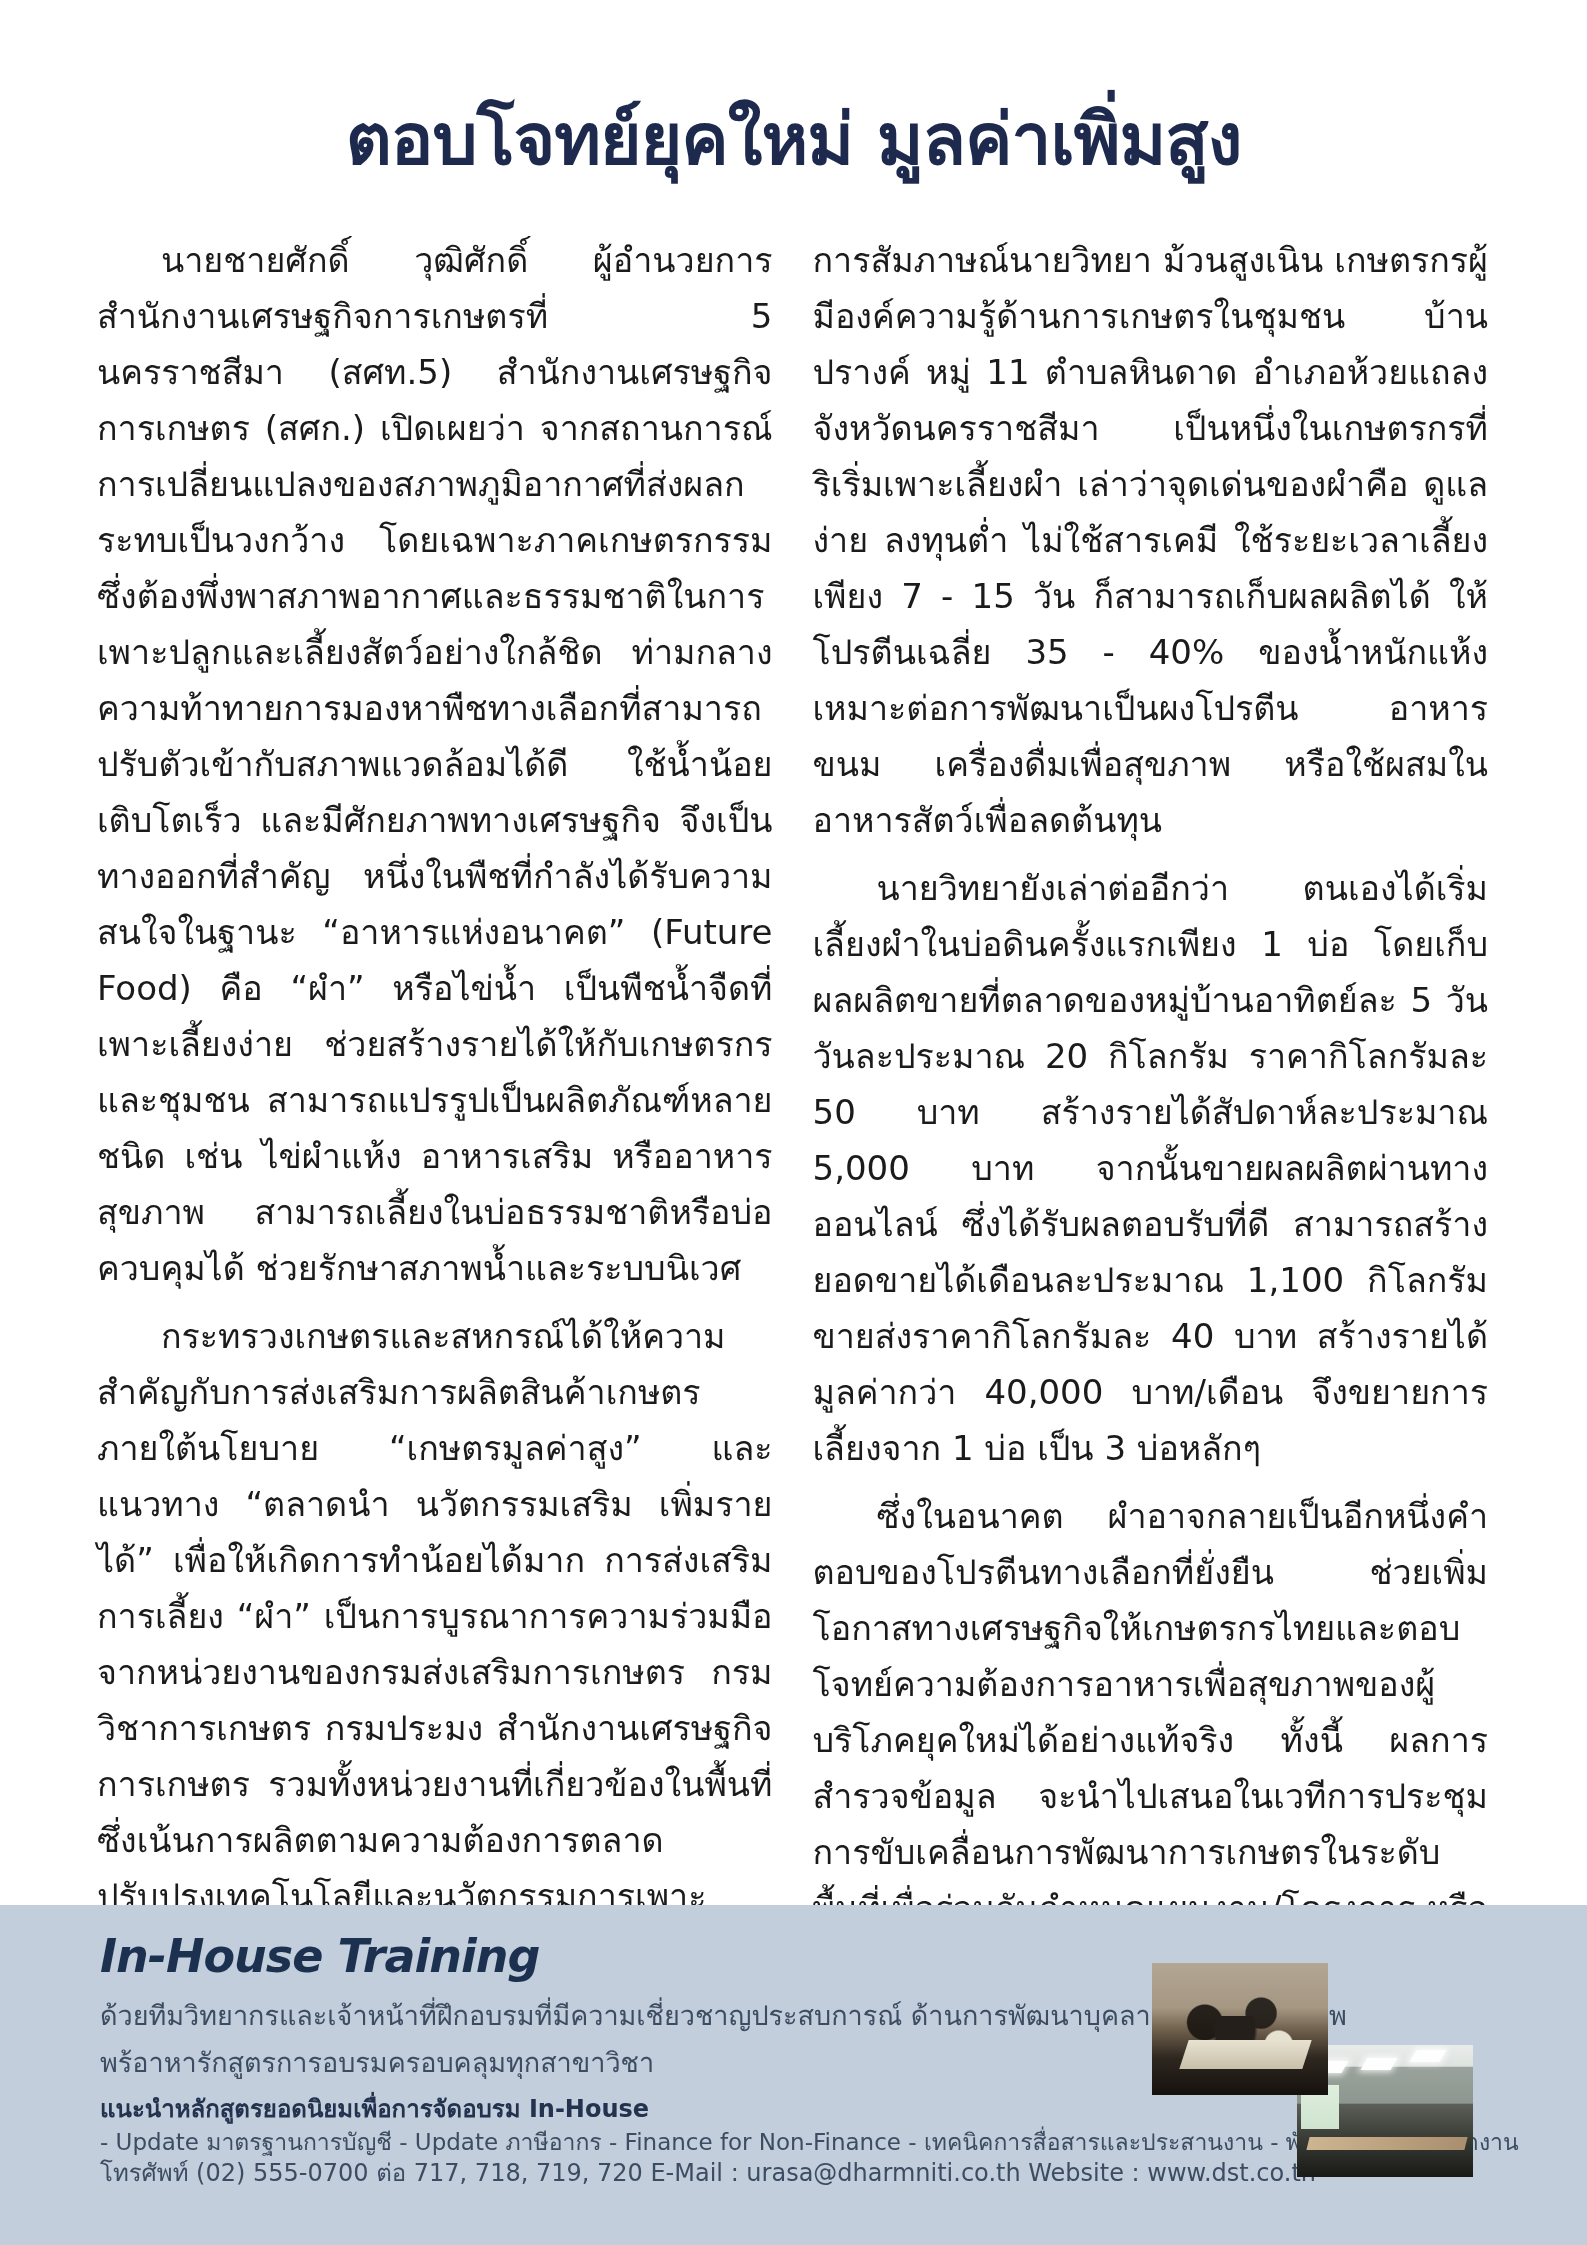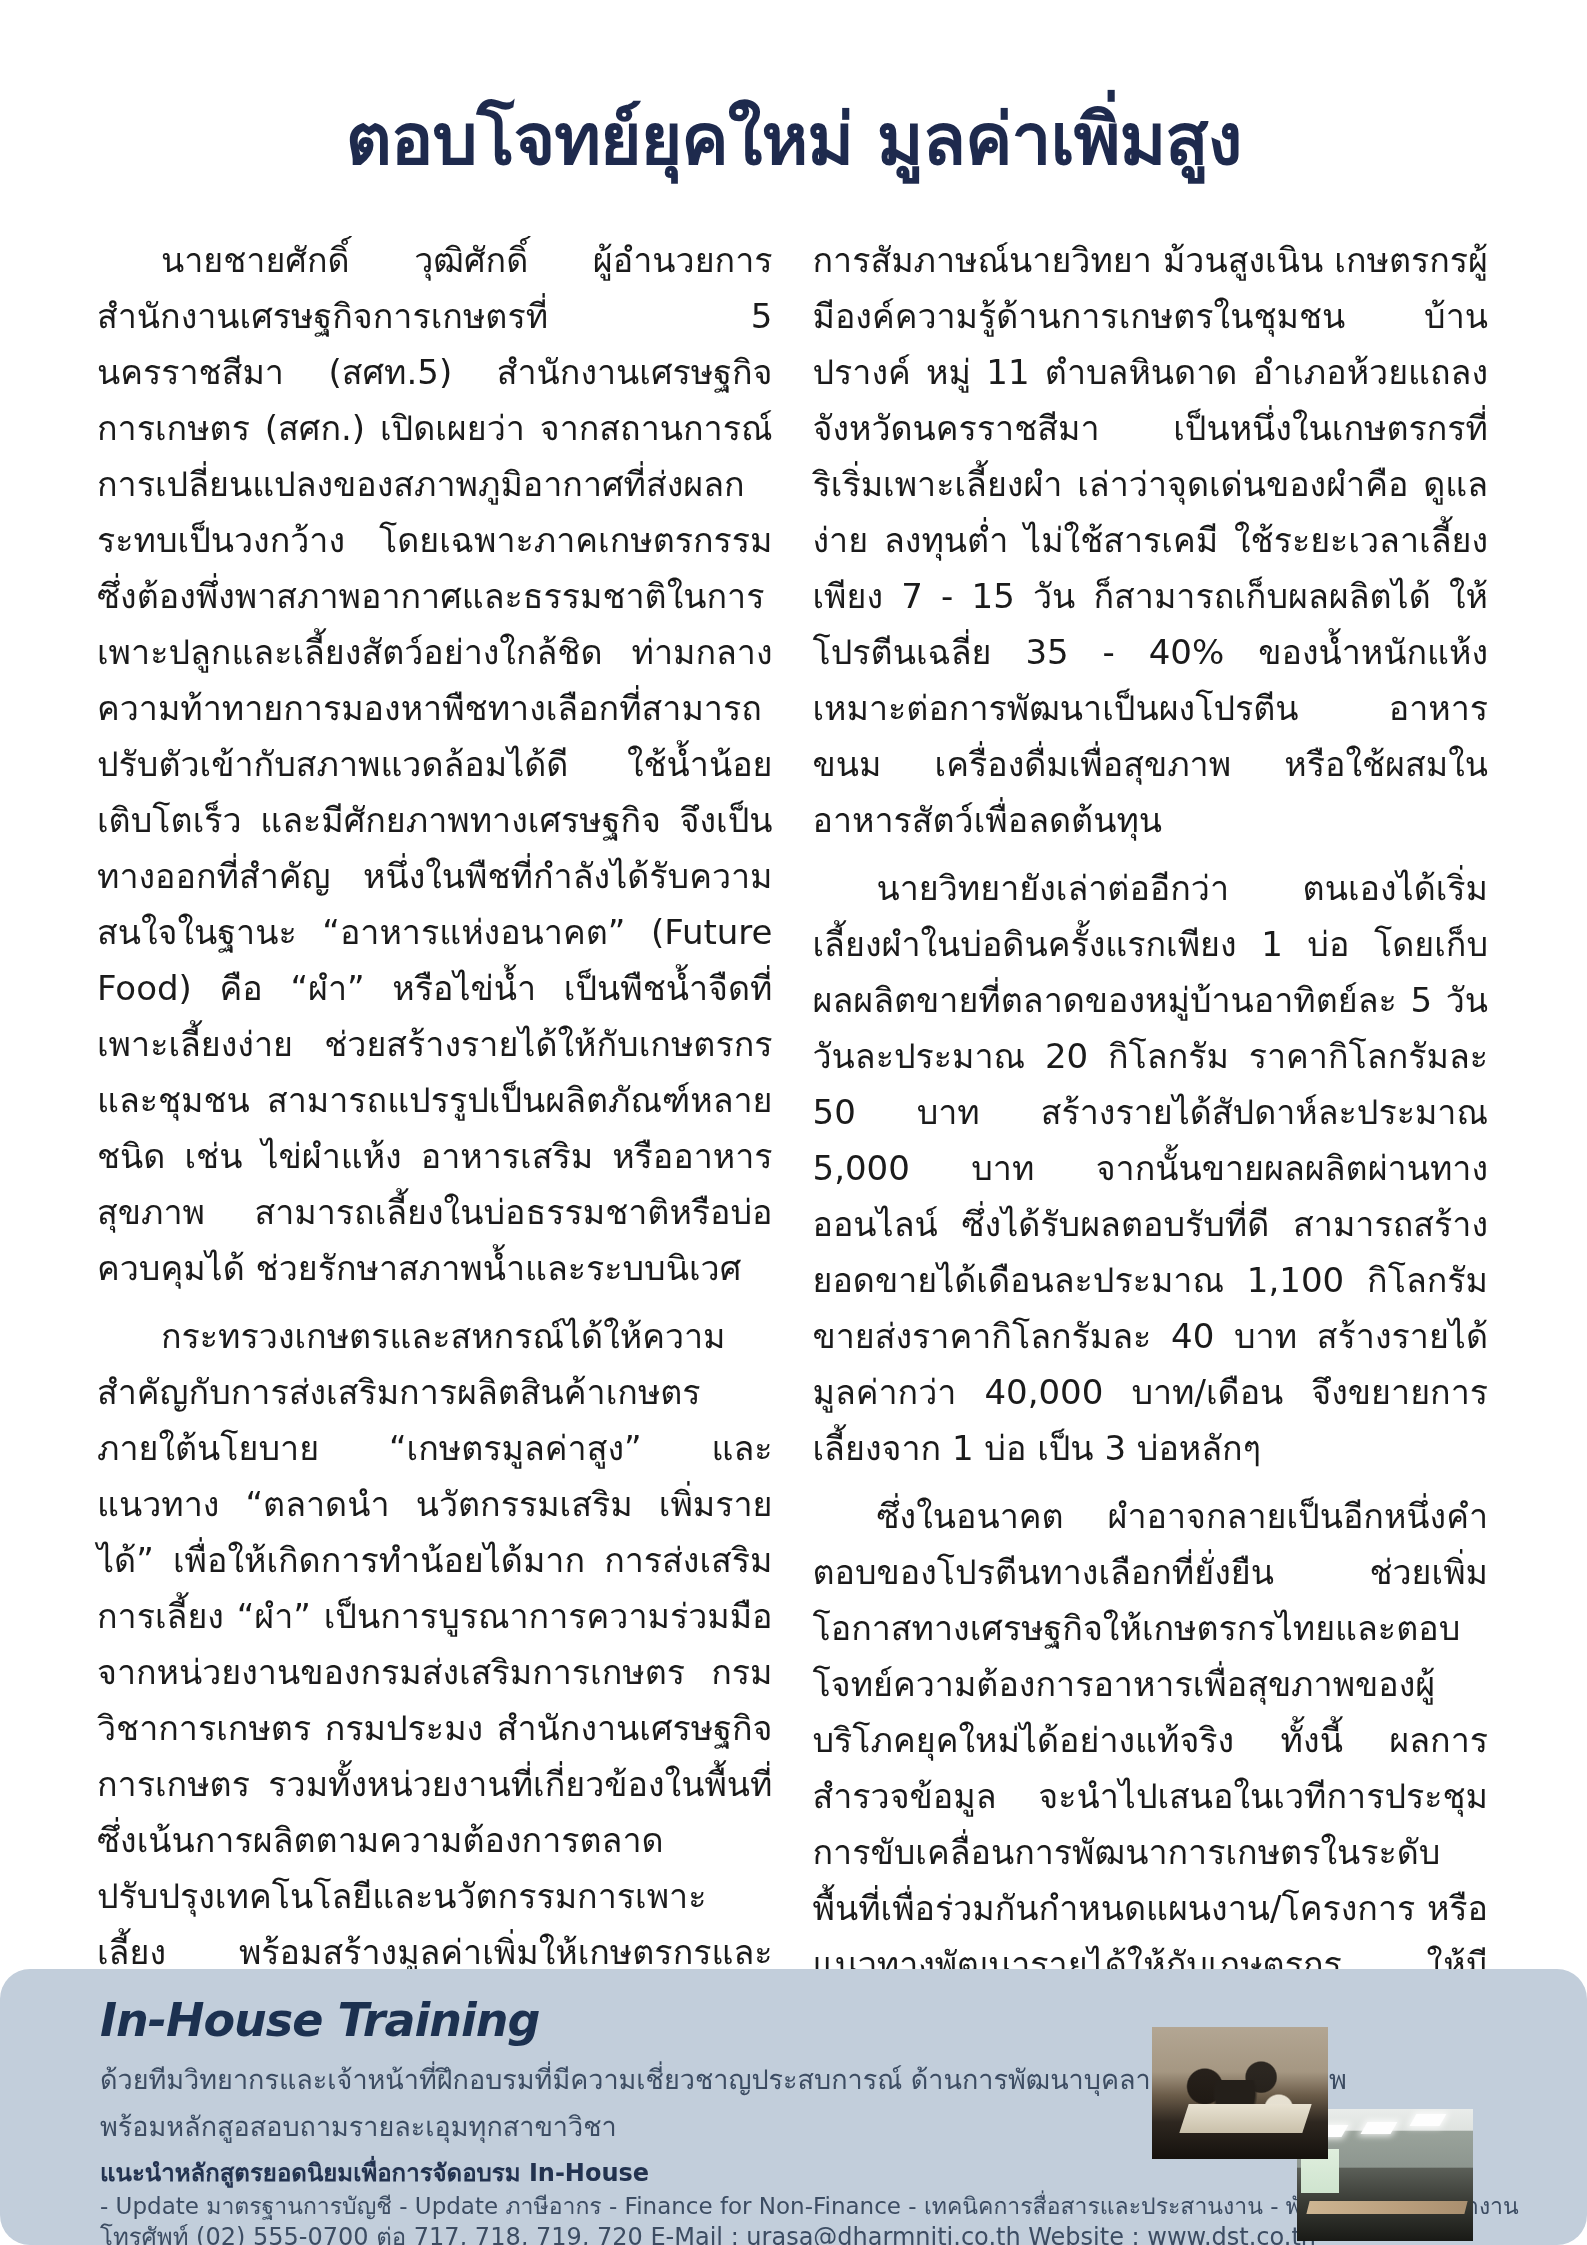--- a/index.html
+++ b/index.html
@@ -45,26 +45,25 @@
     width:34px; height:34px;
     margin-left:16px;
     vertical-align:-7px;
   }
   .endlogo svg { display:block; width:34px; height:34px; }
 
   
   .footer {
     position:absolute;
     left:0; right:0; bottom:0;
-    height:276px;
+    height:340px;
     background:#c2cedb;
     box-sizing:border-box;
     padding:24px 0 0 100px;
     overflow:hidden;
-    border-radius:30px;
   }
   .f-head { display:flex; align-items:baseline; white-space:nowrap; }
   .f-en {
     font-size:46px;
     font-weight:700;
     font-style:italic;
     color:#1c3150;
     letter-spacing:-1px;
   }
   .f-th {
@@ -168,21 +167,21 @@
               <path d="M3 23 L8.5 14.5 L12 19 L16 11 L19.5 17.5 L22.5 13.5 L26 18.5 L30 13 L33.5 20" fill="none" stroke="#ffffff" stroke-width="3.4" stroke-linejoin="miter"></path>
             </svg></span></p>
     </div>
   </div>
 
   <footer class="footer">
     <div class="f-head">
       <span class="f-en">In-House Training</span>
     </div>
     <p class="f-desc">ด้วยทีมวิทยากรและเจ้าหน้าที่ฝึกอบรมที่มีความเชี่ยวชาญประสบการณ์ ด้านการพัฒนาบุคลากรระดับมืออาชีพ</p>
-    <p class="f-desc">พร้อมหลักสูอสอบถามรายละเอุมทุกสาขาวิชา</p>
+    <p class="f-desc">พร้อาหารักสูตรการอบรมครอบคลุมทุกสาขาวิชา</p>
     <p class="f-bold">แนะนำหลักสูตรยอดนิยมเพื่อการจัดอบรม In-House</p>
     <p class="f-small">- Update มาตรฐานการบัญชี - Update ภาษีอากร - Finance for Non-Finance - เทคนิคการสื่อสารและประสานงาน - พัฒนาทักษะหัวหน้างาน</p>
     <p class="f-small f-phone">โทรศัพท์ (02) 555-0700 ต่อ 717, 718, 719, 720 E-Mail : urasa@dharmniti.co.th Website : www.dst.co.th</p>
 
     <div class="photo photo1">
       <div class="ph-figure"></div>
       <div class="ph-table"></div>
     </div>
     <div class="photo photo2">
       <div class="ph-light1"></div>

